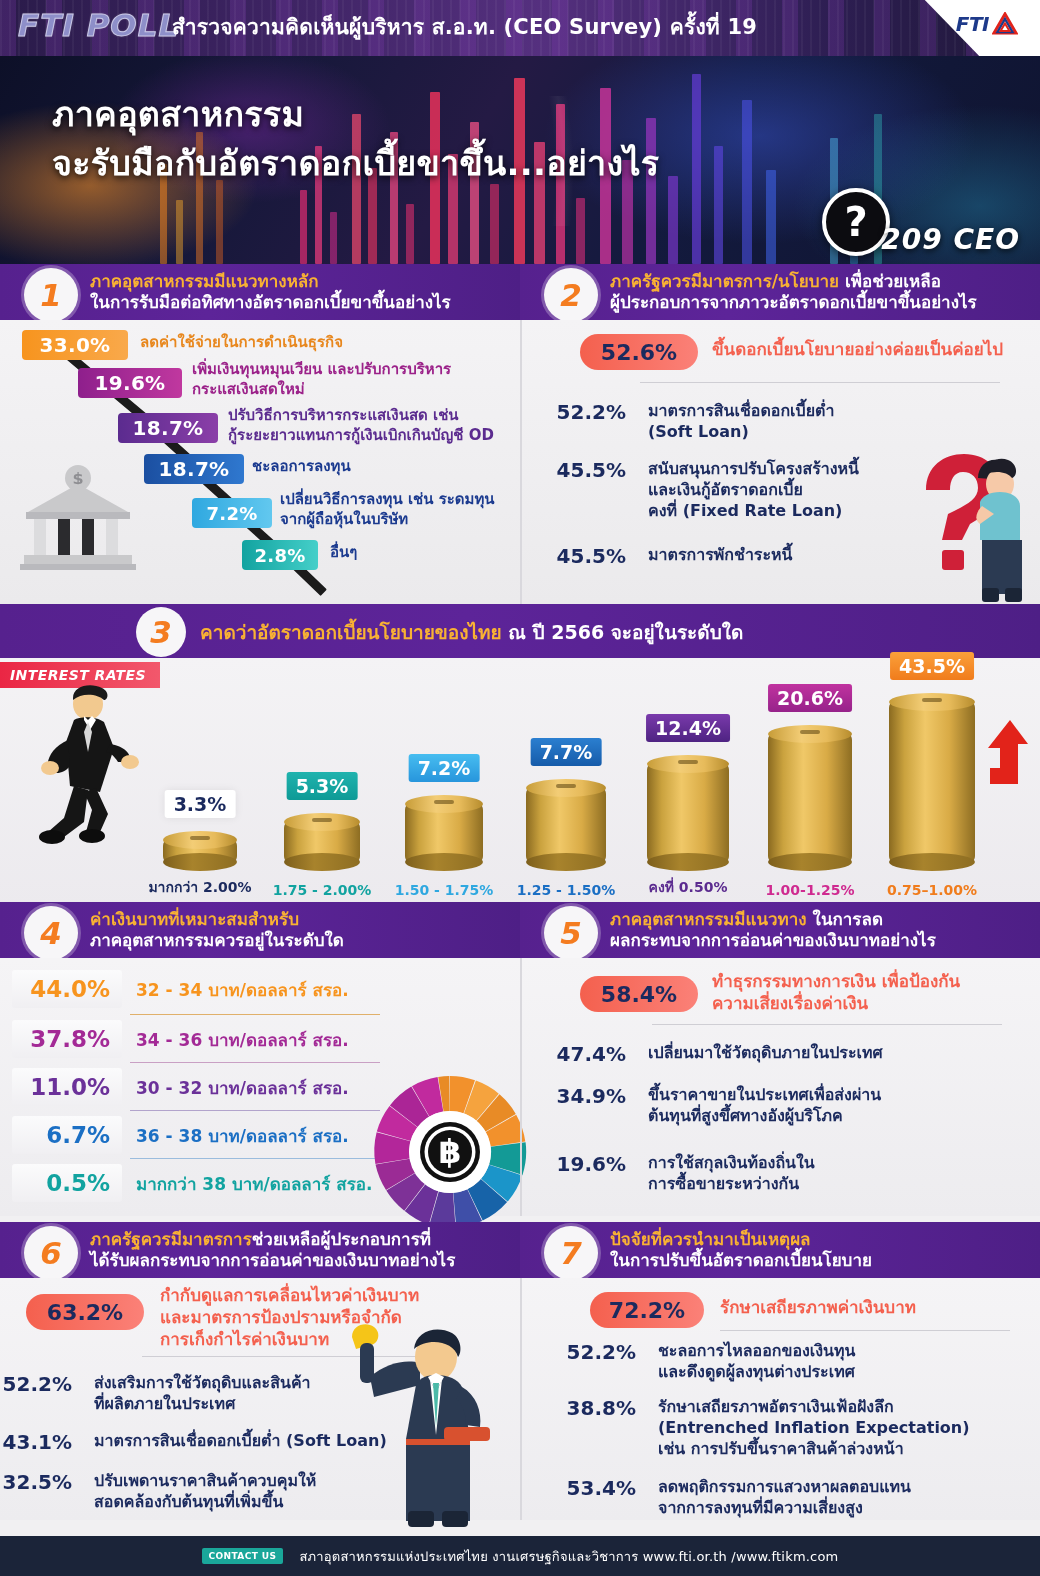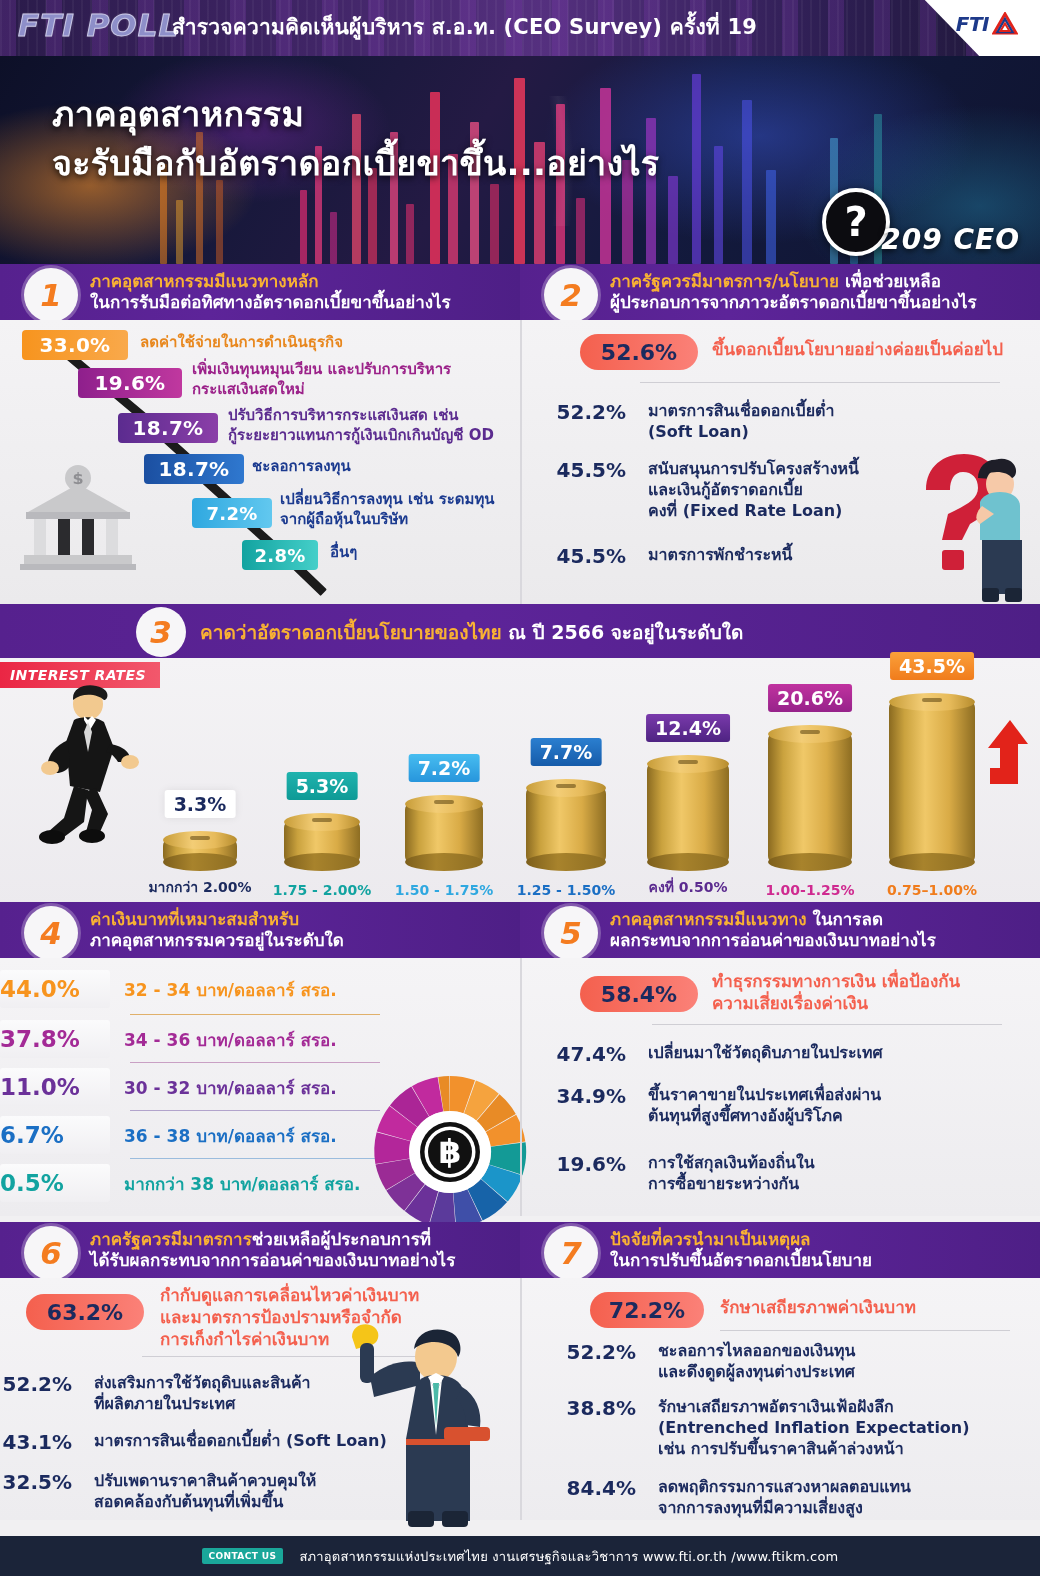--- a/index.html
+++ b/index.html
@@ -214,23 +214,23 @@
   .arrow-up{ position:absolute; right:10px; bottom:118px; width:46px; height:72px; }
 
   
   .row45{ position:absolute; left:0; top:902px; width:1040px; }
   .row45-body{ position:relative; height:258px; display:flex;
     background:linear-gradient(180deg,#f5f4f6,#edecef); }
   .col4{ position:relative; width:520px; height:258px; }
   .col5{ position:relative; width:520px; height:258px; border-left:2px solid #d9d8dd; }
   .s4row{ position:absolute; left:0; display:flex; align-items:center; width:500px; }
   .s4pct{
-    width:110px; text-align:left; font-size:23px; font-weight:bold;
+    width:110px; text-align:right; font-size:23px; font-weight:bold;
     background:linear-gradient(180deg,#fbfbfc,#f0eff2);
-    padding:6px 0; border-radius:3px;
+    padding:6px 12px; border-radius:3px;margin-left:12px;
   }
   .s4txt{ margin-left:14px; font-size:17px; font-weight:bold; }
   .s4line{ position:absolute; left:130px; width:250px; height:1px; background:#d3d2d8; }
   .donut{ position:absolute; left:368px; top:112px; width:164px; height:164px; }
 
   
   .row67{ position:absolute; left:0; top:1222px; width:1040px; }
   .row67-body{ position:relative; height:242px; display:flex;
     background:linear-gradient(180deg,#f5f4f6,#edecef); }
   .col6{ position:relative; width:520px; height:242px; }
@@ -737,21 +737,21 @@
         <div class="item" style="left:10px;top:118px;">
           <div class="pct">38.8%</div>
           <div class="txt">
             <div>รักษาเสถียรภาพอัตราเงินเฟ้อฝังลึก</div>
             <div>(Entrenched Inflation Expectation)</div>
             <div>เช่น การปรับขึ้นราคาสินค้าล่วงหน้า</div>
           </div>
         </div>
 
         <div class="item" style="left:10px;top:198px;">
-          <div class="pct">84.4%</div>
+          <div class="pct">53.4%</div>
           <div class="txt">
             <div>ลดพฤติกรรมการแสวงหาผลตอบแทน</div>
             <div>จากการลงทุนที่มีความเสี่ยงสูง</div>
           </div>
         </div>
       </div>
     </div>
   </div>
 
   <div class="footer">

